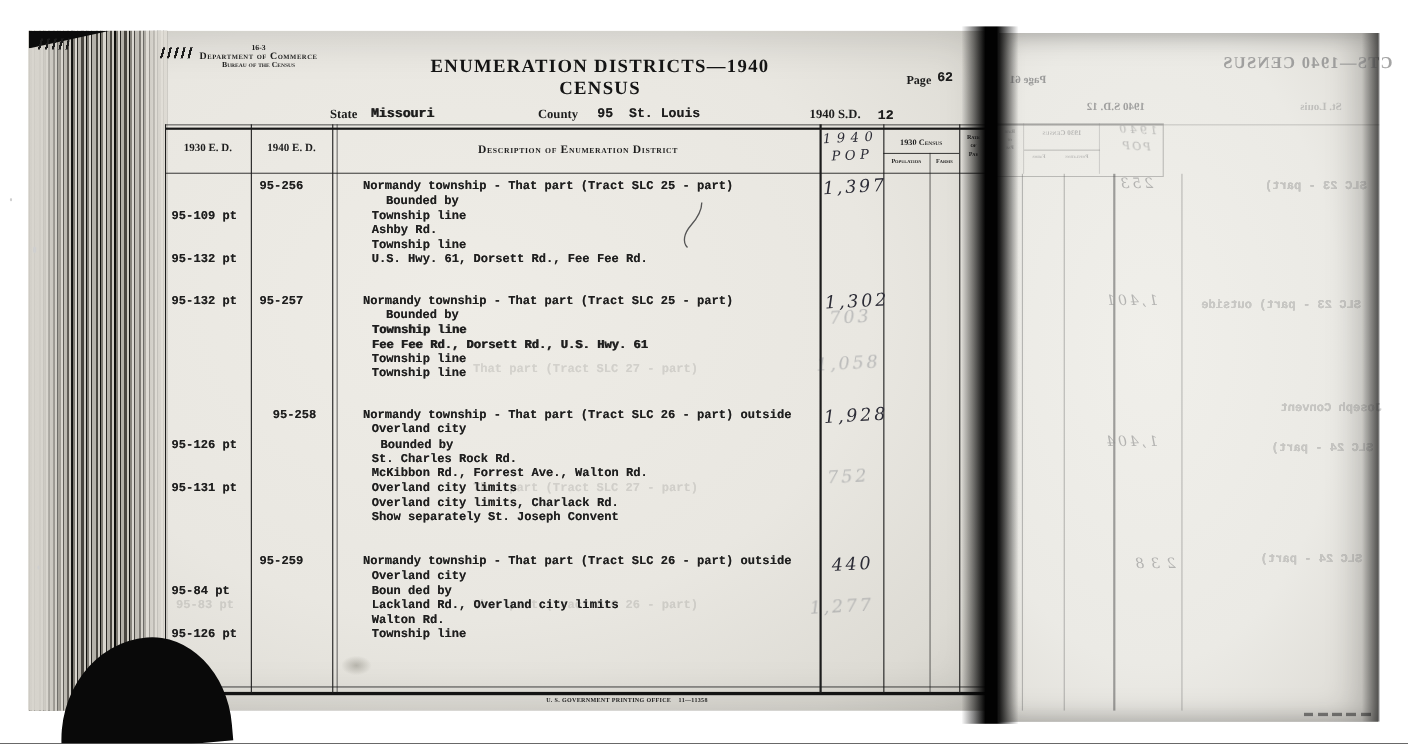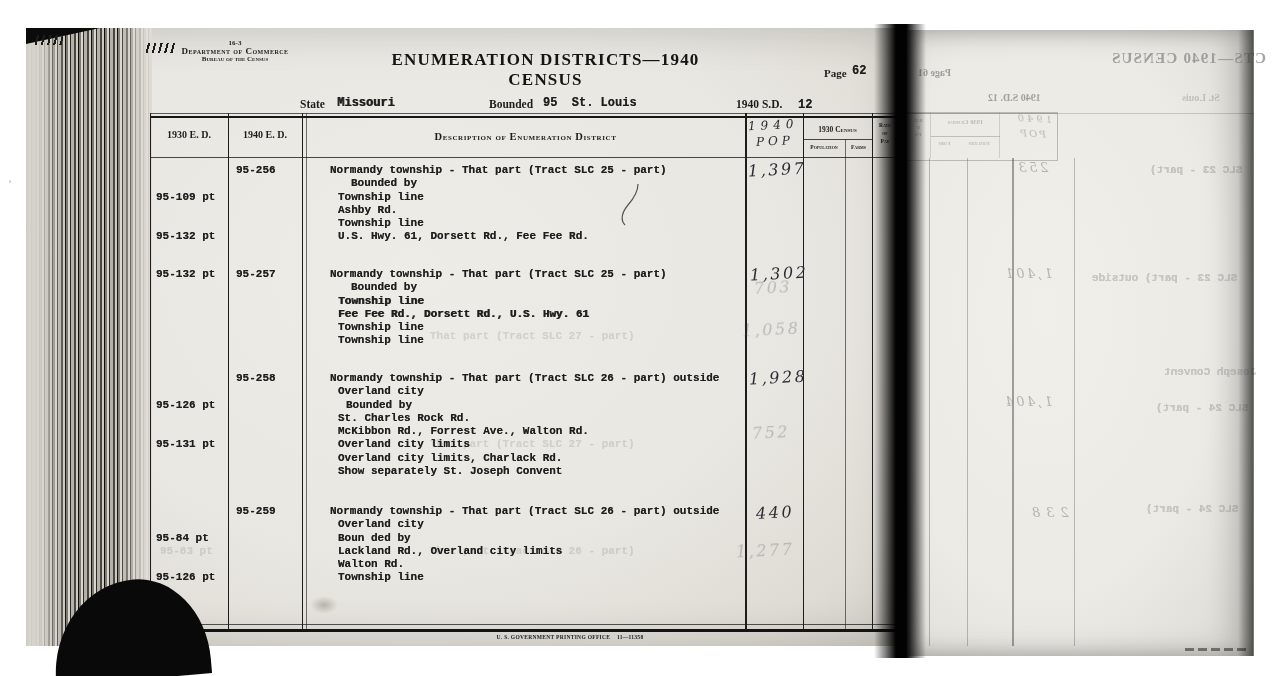--- a/index.html
+++ b/index.html
@@ -74,21 +74,21 @@
     <div class="serifb sc" style="font-size:9px;line-height:9px;letter-spacing:.5px;">Department of Commerce</div>
     <div class="serifb sc" style="font-size:7px;line-height:7px;">Bureau of the Census</div>
   </div>
 
   <div class="abs center title" style="left:358px;top:50px;width:375px;">ENUMERATION DISTRICTS—1940 CENSUS</div>
   <div class="abs serifb" style="left:824px;top:67px;font-size:11px;">Page</div>
   <div class="abs typed" style="left:852px;top:65px;font-size:12px;">62</div>
 
   <div class="abs serifb" style="left:300px;top:98px;font-size:11.5px;">State</div>
   <div class="abs typed" style="left:337px;top:97px;font-size:12px;text-shadow:.7px 0 0 rgba(10,10,10,.8);">Missouri</div>
-  <div class="abs serifb" style="left:489px;top:98px;font-size:11.5px;">Bounded</div>
+  <div class="abs serifb" style="left:489px;top:98px;font-size:11.5px;">County</div>
   <div class="abs typed" style="left:543px;top:97px;font-size:12px;">95  St. Louis</div>
   <div class="abs serifb" style="left:736px;top:98px;font-size:11.5px;">1940 S.D.</div>
   <div class="abs typed" style="left:798px;top:99px;font-size:12px;font-family:Liberation Mono, monospace;">12</div>
 
   <div class="abs hl" style="left:150px;top:113px;width:748px;height:1px;opacity:.7;"></div>
   <div class="abs hl" style="left:150px;top:116px;width:748px;height:2px;background:#171717;"></div>
   <div class="abs hl" style="left:150px;top:157px;width:748px;height:1px;opacity:.8;"></div>
   <div class="abs hl" style="left:803px;top:139px;width:69px;height:1px;opacity:.8;"></div>
   <div class="abs hl" style="left:150px;top:624px;width:748px;height:1px;opacity:.75;"></div>
   <div class="abs hl" style="left:150px;top:629px;width:748px;height:3px;background:#131313;"></div>
@@ -144,21 +144,21 @@
     <div class="typed i3" style="text-shadow:.7px 0 0 rgba(10,10,10,.8);">Fee Fee Rd., Dorsett Rd., U.S. Hwy. 61</div>
     <div class="typed i3">Township line</div>
     <div class="typed i3">Township line</div>
   </div>
   <div class="abs hand" style="left:750px;top:264px;">1,302</div>
 
   <div class="abs typed" style="left:156px;top:372px;">
     <div>95-126 pt</div>
     <div>95-131 pt</div>
   </div>
-  <div class="abs typed" style="left:236px;top:372px;">95-258</div>
+  <div class="abs typed" style="left:248px;top:372px;">95-258</div>
   <div class="abs" style="left:310px;top:372px;width:440px;">
     <div class="typed i1">Normandy township - That part (Tract SLC 26 - part) outside</div>
     <div class="typed i3">Overland city</div>
     <div class="typed i4">Bounded by</div>
     <div class="typed i3">St. Charles Rock Rd.</div>
     <div class="typed i3">McKibbon Rd., Forrest Ave., Walton Rd.</div>
     <div class="typed i3">Overland city limits</div>
     <div class="typed i3">Overland city limits, Charlack Rd.</div>
     <div class="typed i5">Show separately St. Joseph Convent</div>
   </div>

